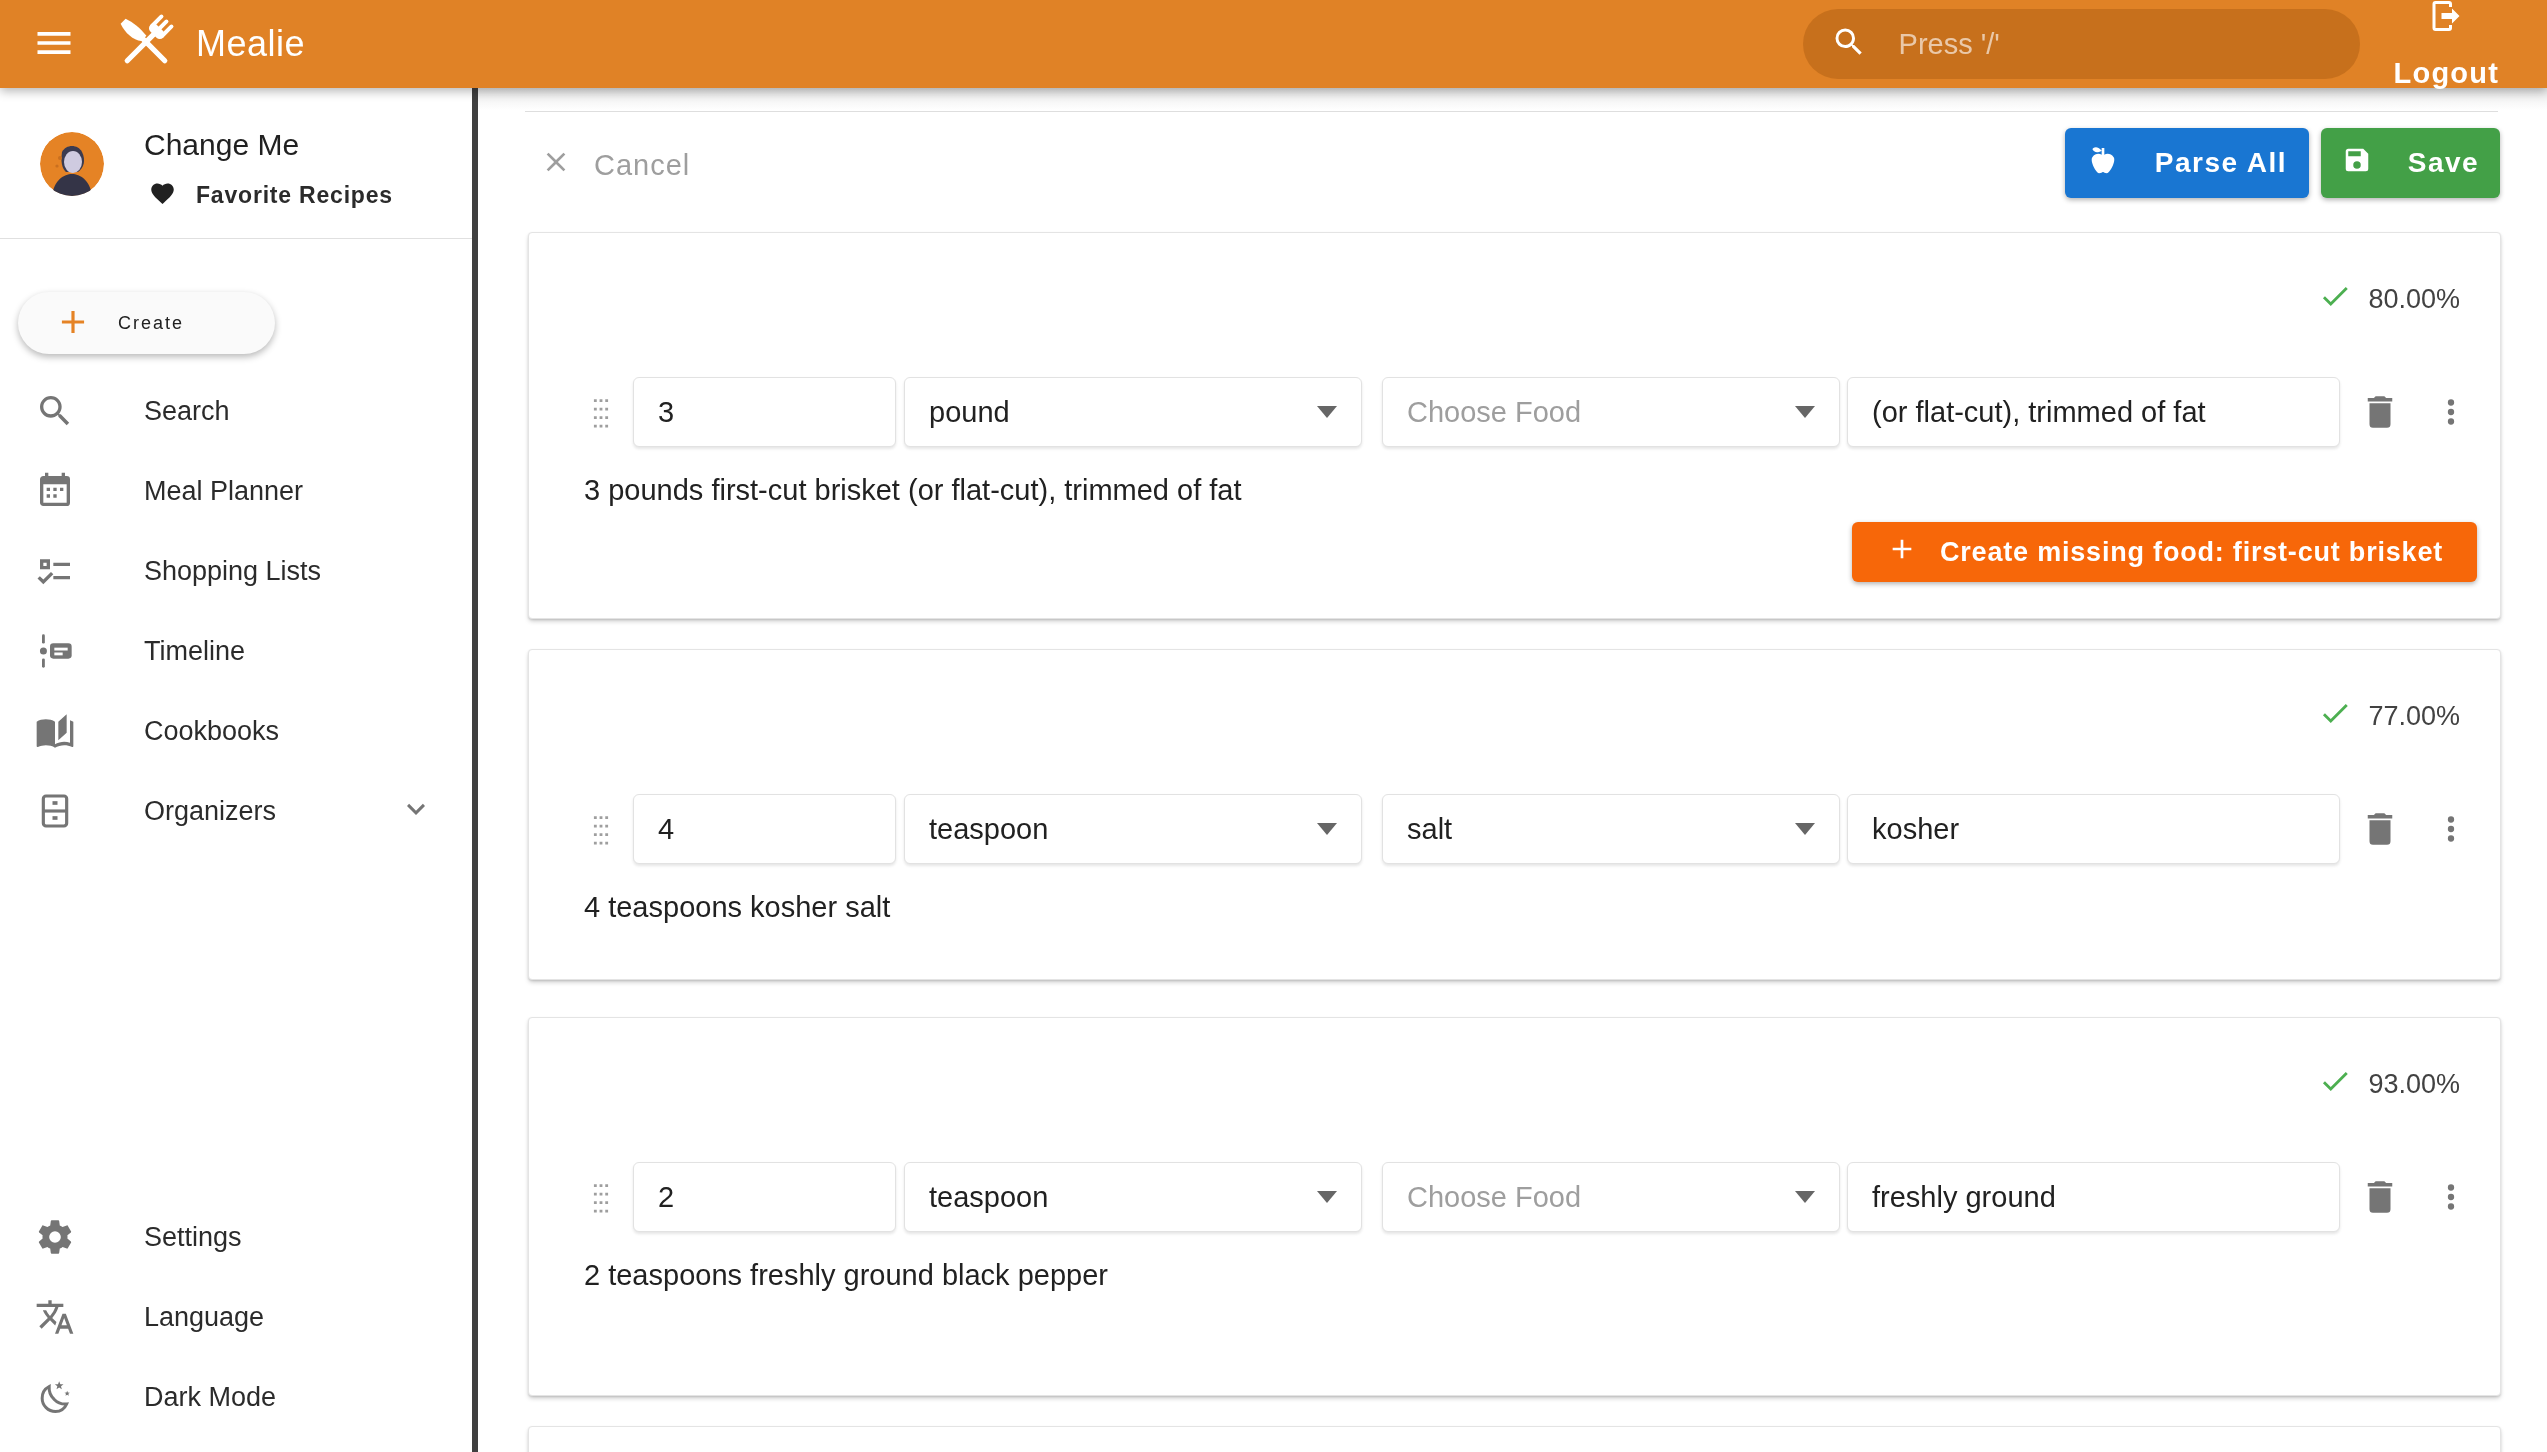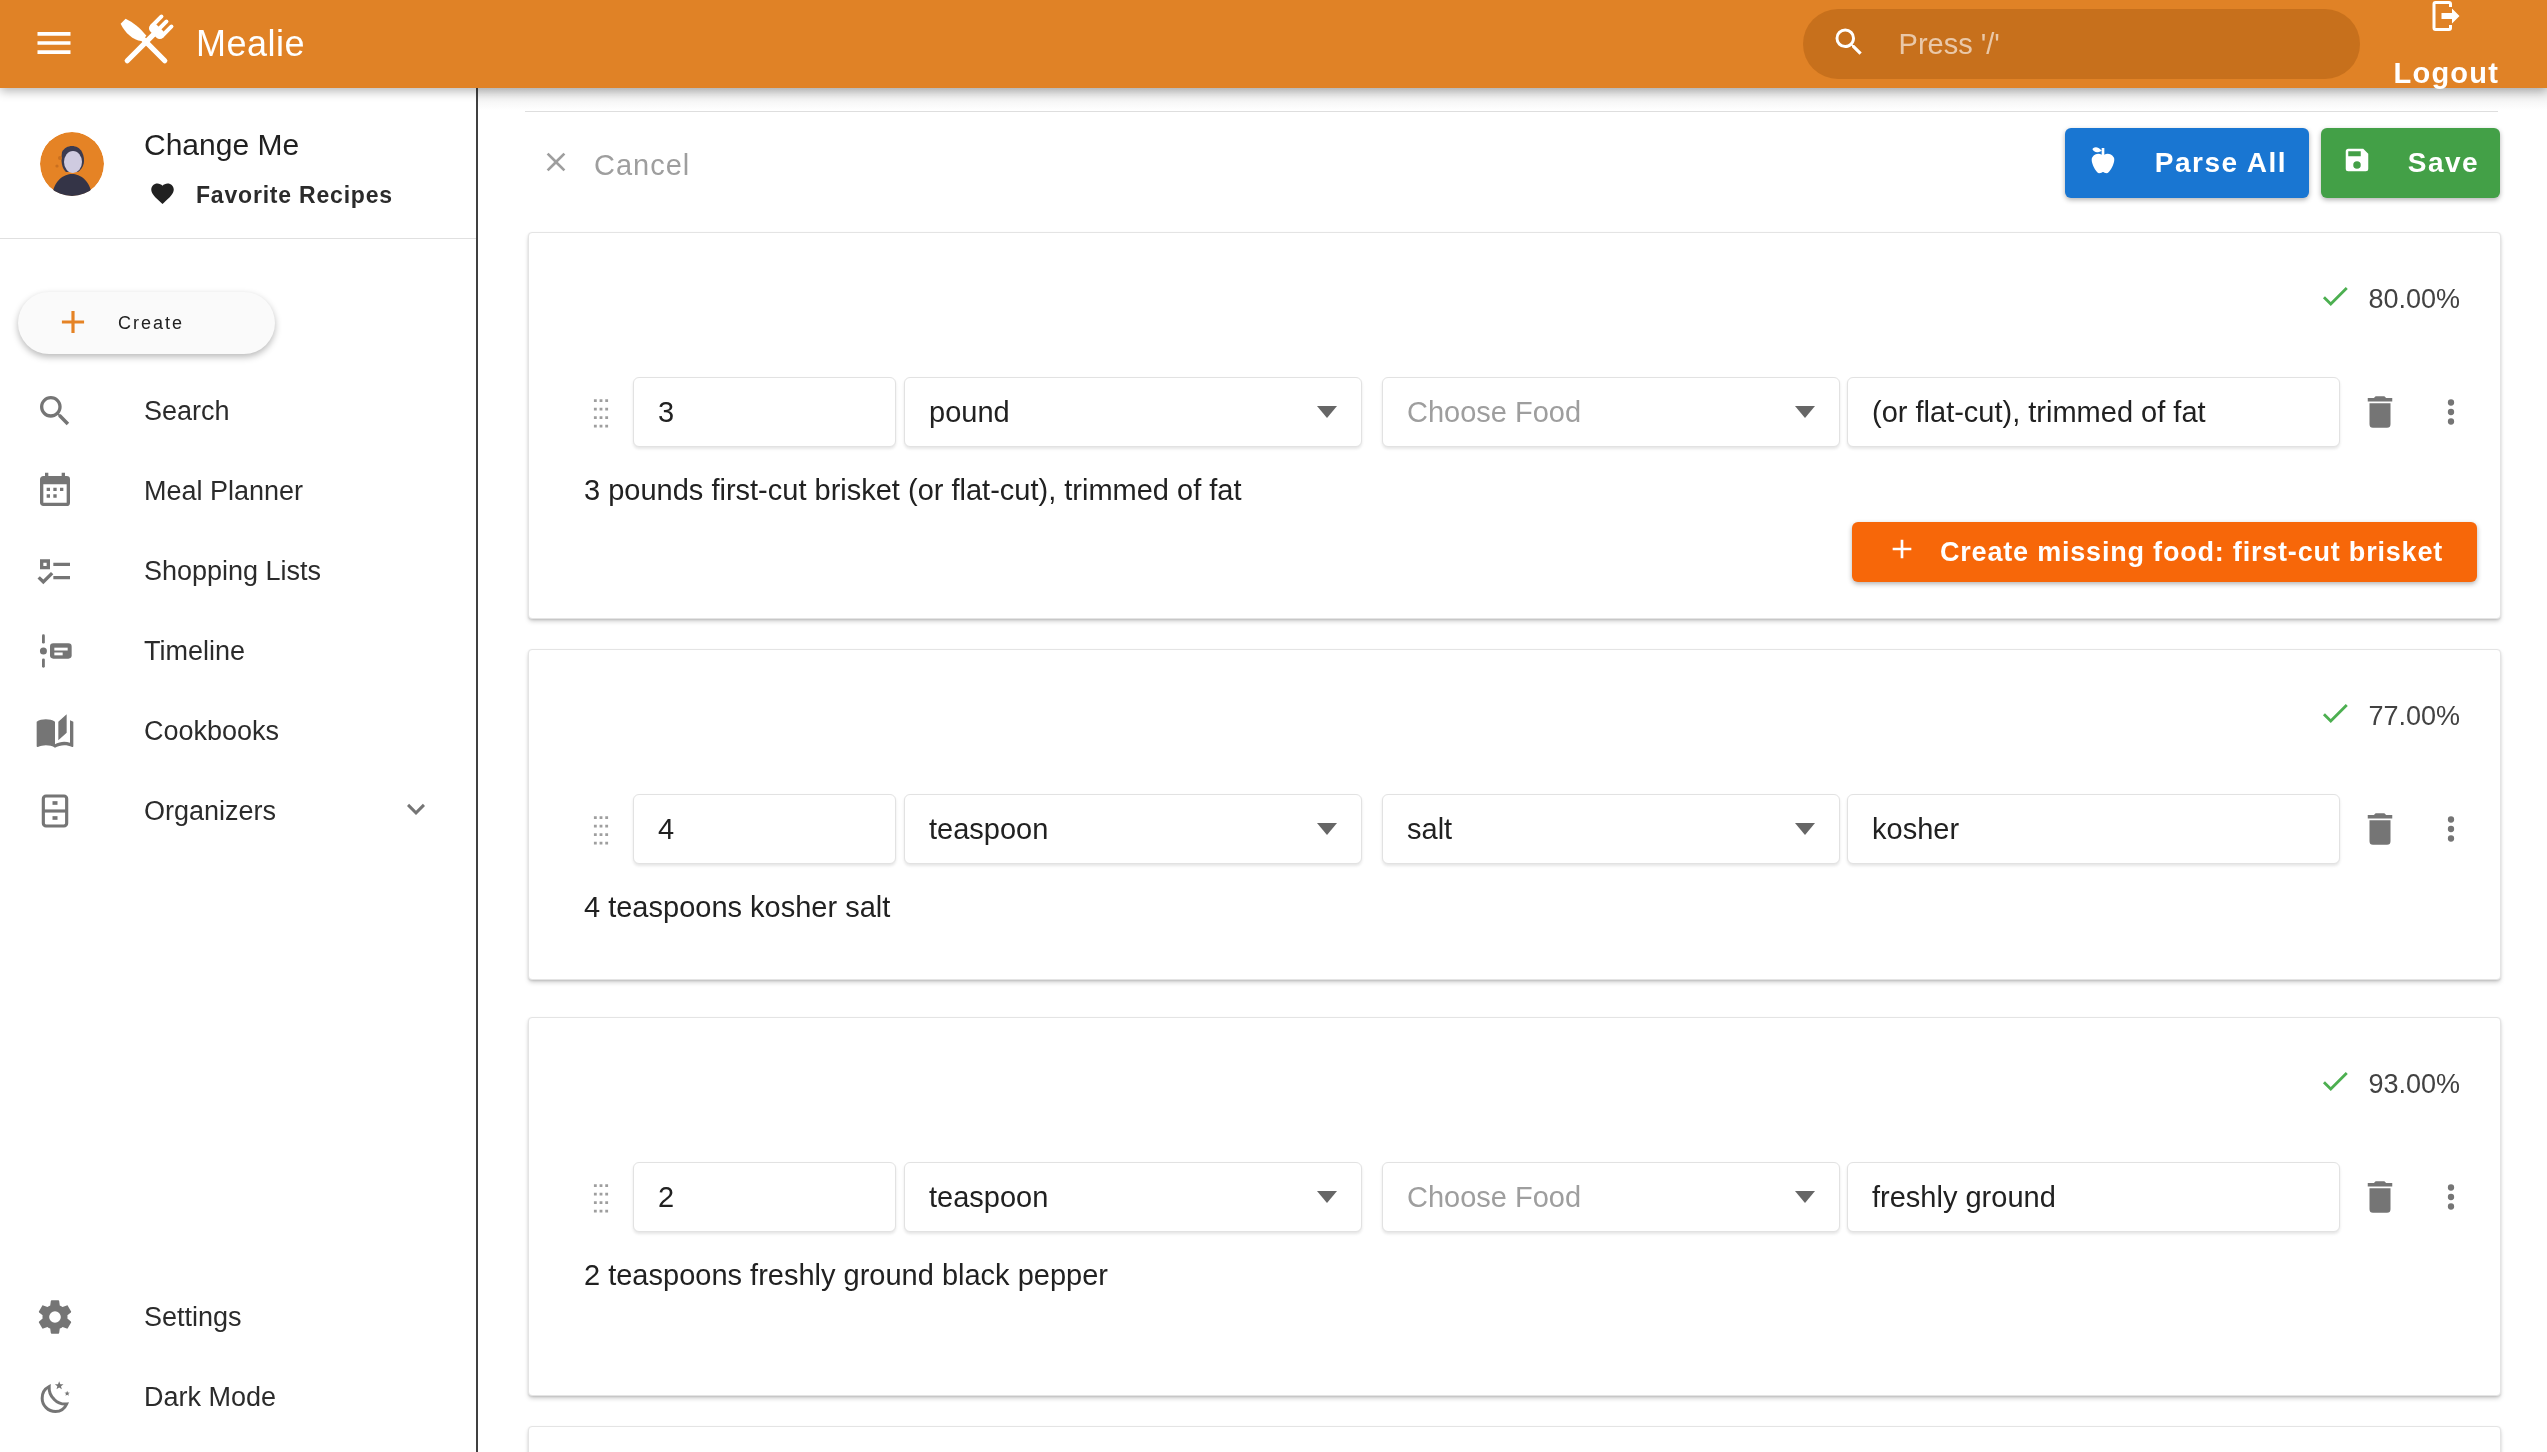--- a/index.html
+++ b/index.html
@@ -19,21 +19,21 @@
     display:flex; align-items:center; padding:0 28px; }
   .search-pill svg { flex:none; }
   .search-input { flex:1; margin-left:32px; background:transparent; border:none; outline:none;
     font-size:29px; color:#fff; font-family:inherit; }
   .search-input::placeholder { color:rgba(255,255,255,0.62); }
   .logout-btn { margin:0 48px 0 34px; display:flex; align-items:center; gap:16px; background:transparent;
     border:none; cursor:pointer; color:#fff; font-size:29px; font-weight:700; letter-spacing:1.2px; font-family:inherit;flex-direction:column; }
 
   
   .sidebar { position:absolute; top:88px; left:0; width:478px; height:1365px; background:#fff;
-    border-right:2px solid #404040; z-index:5; }
+    border-right:6px solid #404040; z-index:5; }
   .user-section { position:relative; height:151px; border-bottom:1px solid #e0e0e0; }
   .avatar { position:absolute; left:40px; top:44px; width:64px; height:64px; border-radius:50%; overflow:hidden; }
   .user-name { position:absolute; left:144px; top:40px; font-size:30px; font-weight:500; color:#212121; }
   .fav-row { position:absolute; left:149px; top:92px; display:flex; align-items:center; gap:20px; cursor:pointer; }
   .fav-label { font-size:23px; font-weight:700; letter-spacing:0.8px; color:#2b2b2b; }
   .create-btn { position:absolute; left:18px; top:204px; width:257px; height:62px; border-radius:31px;
     background:#fafafa; border:none; cursor:pointer; box-shadow:0 3px 7px rgba(0,0,0,0.28);
     display:flex; align-items:center; padding-left:36px; gap:26px; font-family:inherit; }
   .create-label { font-size:18px; font-weight:500; letter-spacing:2px; color:#212121; }
   .nav-list { position:absolute; left:0; top:283px; width:100%; }
@@ -247,20 +247,28 @@
       <div class="nav-item">
         <span class="nav-icon">
           <svg width="40" height="40" viewBox="0 0 24 24" fill="#757575">
               <path d="M12,15.5A3.5,3.5 0 0,1 8.5,12A3.5,3.5 0 0,1 12,8.5A3.5,3.5 0 0,1 15.5,12A3.5,3.5 0 0,1 12,15.5M19.43,12.97C19.47,12.65 19.5,12.33 19.5,12C19.5,11.67 19.47,11.34 19.43,11L21.54,9.37C21.73,9.22 21.78,8.95 21.66,8.73L19.66,5.27C19.54,5.05 19.27,4.96 19.05,5.05L16.56,6.05C16.04,5.66 15.5,5.32 14.87,5.07L14.5,2.42C14.46,2.18 14.25,2 14,2H10C9.75,2 9.54,2.18 9.5,2.42L9.13,5.07C8.5,5.32 7.96,5.66 7.44,6.05L4.95,5.05C4.73,4.96 4.46,5.05 4.34,5.27L2.34,8.73C2.21,8.95 2.27,9.22 2.46,9.37L4.57,11C4.53,11.34 4.5,11.67 4.5,12C4.5,12.33 4.53,12.65 4.57,12.97L2.46,14.63C2.27,14.78 2.21,15.05 2.34,15.27L4.34,18.73C4.46,18.95 4.73,19.03 4.95,18.95L7.44,17.94C7.96,18.34 8.5,18.68 9.13,18.93L9.5,21.58C9.54,21.82 9.75,22 10,22H14C14.25,22 14.46,21.82 14.5,21.58L14.87,18.93C15.5,18.67 16.04,18.34 16.56,17.94L19.05,18.95C19.27,19.03 19.54,18.95 19.66,18.73L21.66,15.27C21.78,15.05 21.73,14.78 21.54,14.63L19.43,12.97Z"></path>
             </svg>
         </span>
         <span class="nav-label">Settings</span>
       </div>
       <div class="nav-item">
         <span class="nav-icon">
+          <svg width="40" height="40" viewBox="0 0 24 24" fill="#757575">
+              <path d="M12.87,15.07L10.33,12.56L10.36,12.53C12.1,10.59 13.34,8.36 14.07,6H17V4H10V2H8V4H1V6H12.17C11.5,7.92 10.44,9.75 9,11.35C8.07,10.32 7.3,9.19 6.69,8H4.69C5.42,9.63 6.42,11.17 7.67,12.56L2.58,17.58L4,19L9,14L12.11,17.11L12.87,15.07M18.5,10H16.5L12,22H14L15.12,19H19.87L21,22H23L18.5,10M15.88,17L17.5,12.67L19.12,17H15.88Z"></path>
+            </svg>
+        </span>
+        <span class="nav-label">Language</span>
+      </div>
+      <div class="nav-item">
+        <span class="nav-icon">
           <svg width="40" height="40" viewBox="0 0 24 24" fill="none" stroke="#757575" stroke-width="1.8">
             <path d="M19,16.2 C16.2,16.4 13.4,15.4 11.4,13.3 C9.3,11.3 8.3,8.5 8.5,5.7 C6,7 4.3,9.7 4.3,12.7 C4.3,17.1 7.9,20.7 12.3,20.7 C15.2,20.7 17.8,19 19,16.2 Z"></path>
             <path d="M14.5,2.5 L15.2,4.3 L17.1,4.4 L15.6,5.6 L16.1,7.4 L14.5,6.3 L12.9,7.4 L13.4,5.6 L11.9,4.4 L13.8,4.3 Z" fill="#757575" stroke="none"></path>
             <path d="M19.3,8.2 L19.7,9.3 L20.9,9.4 L20,10.1 L20.3,11.2 L19.3,10.6 L18.3,11.2 L18.6,10.1 L17.7,9.4 L18.9,9.3 Z" fill="#757575" stroke="none"></path>
           </svg>
         </span>
         <span class="nav-label">Dark Mode</span>
       </div>
     </div>
   </div>

